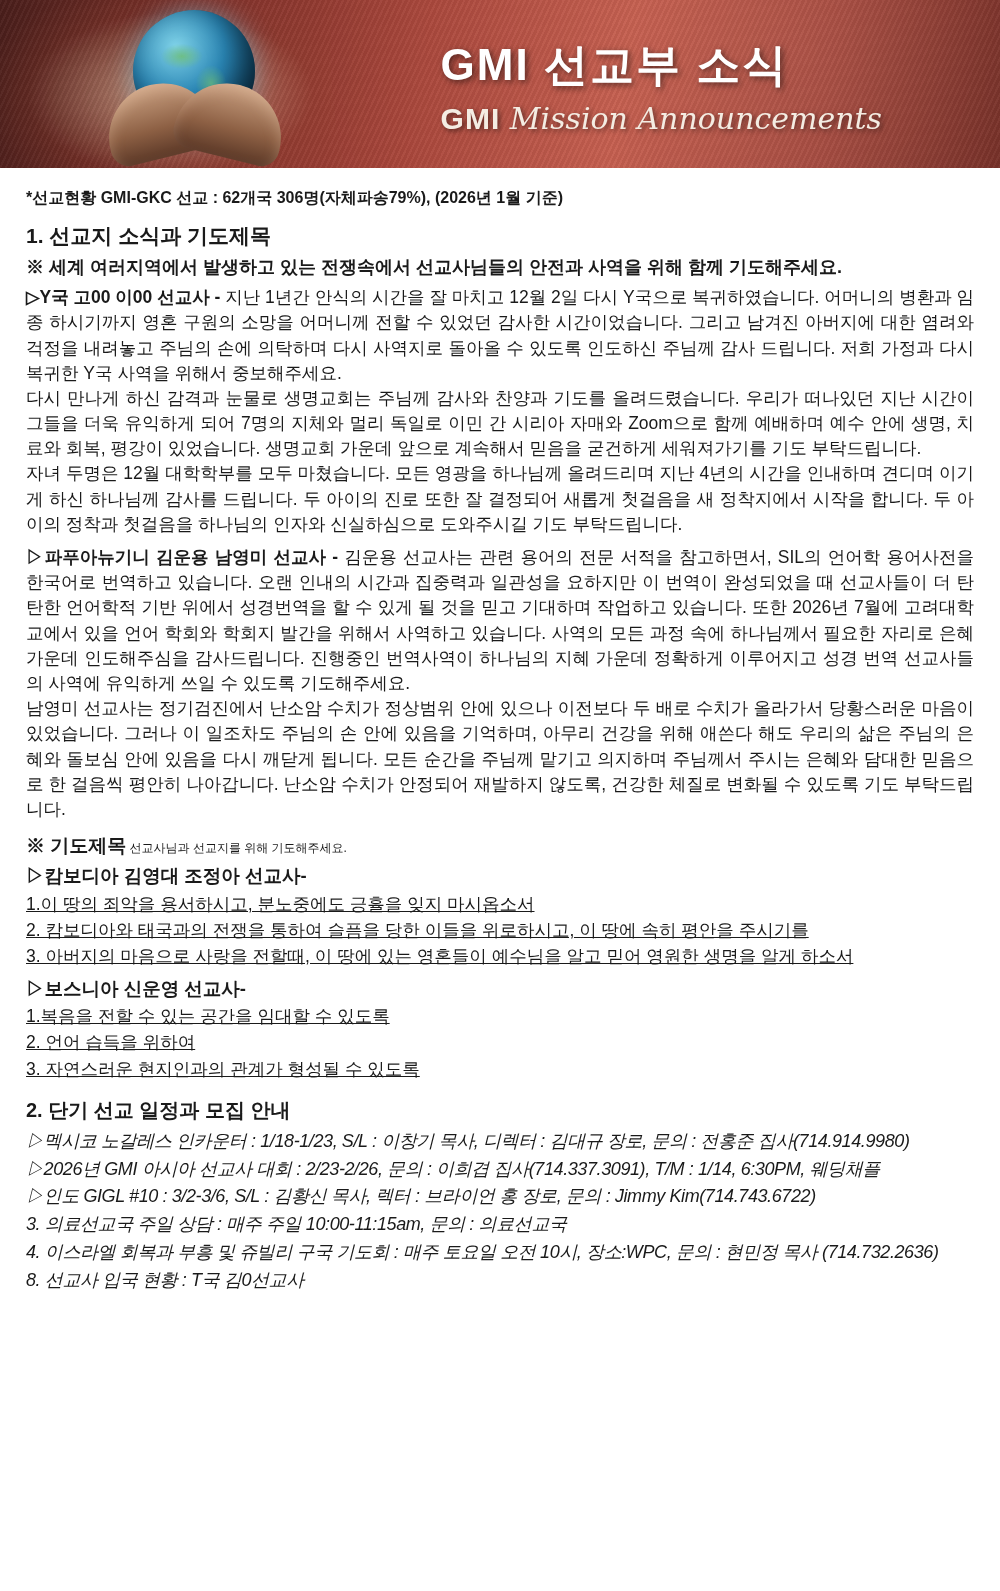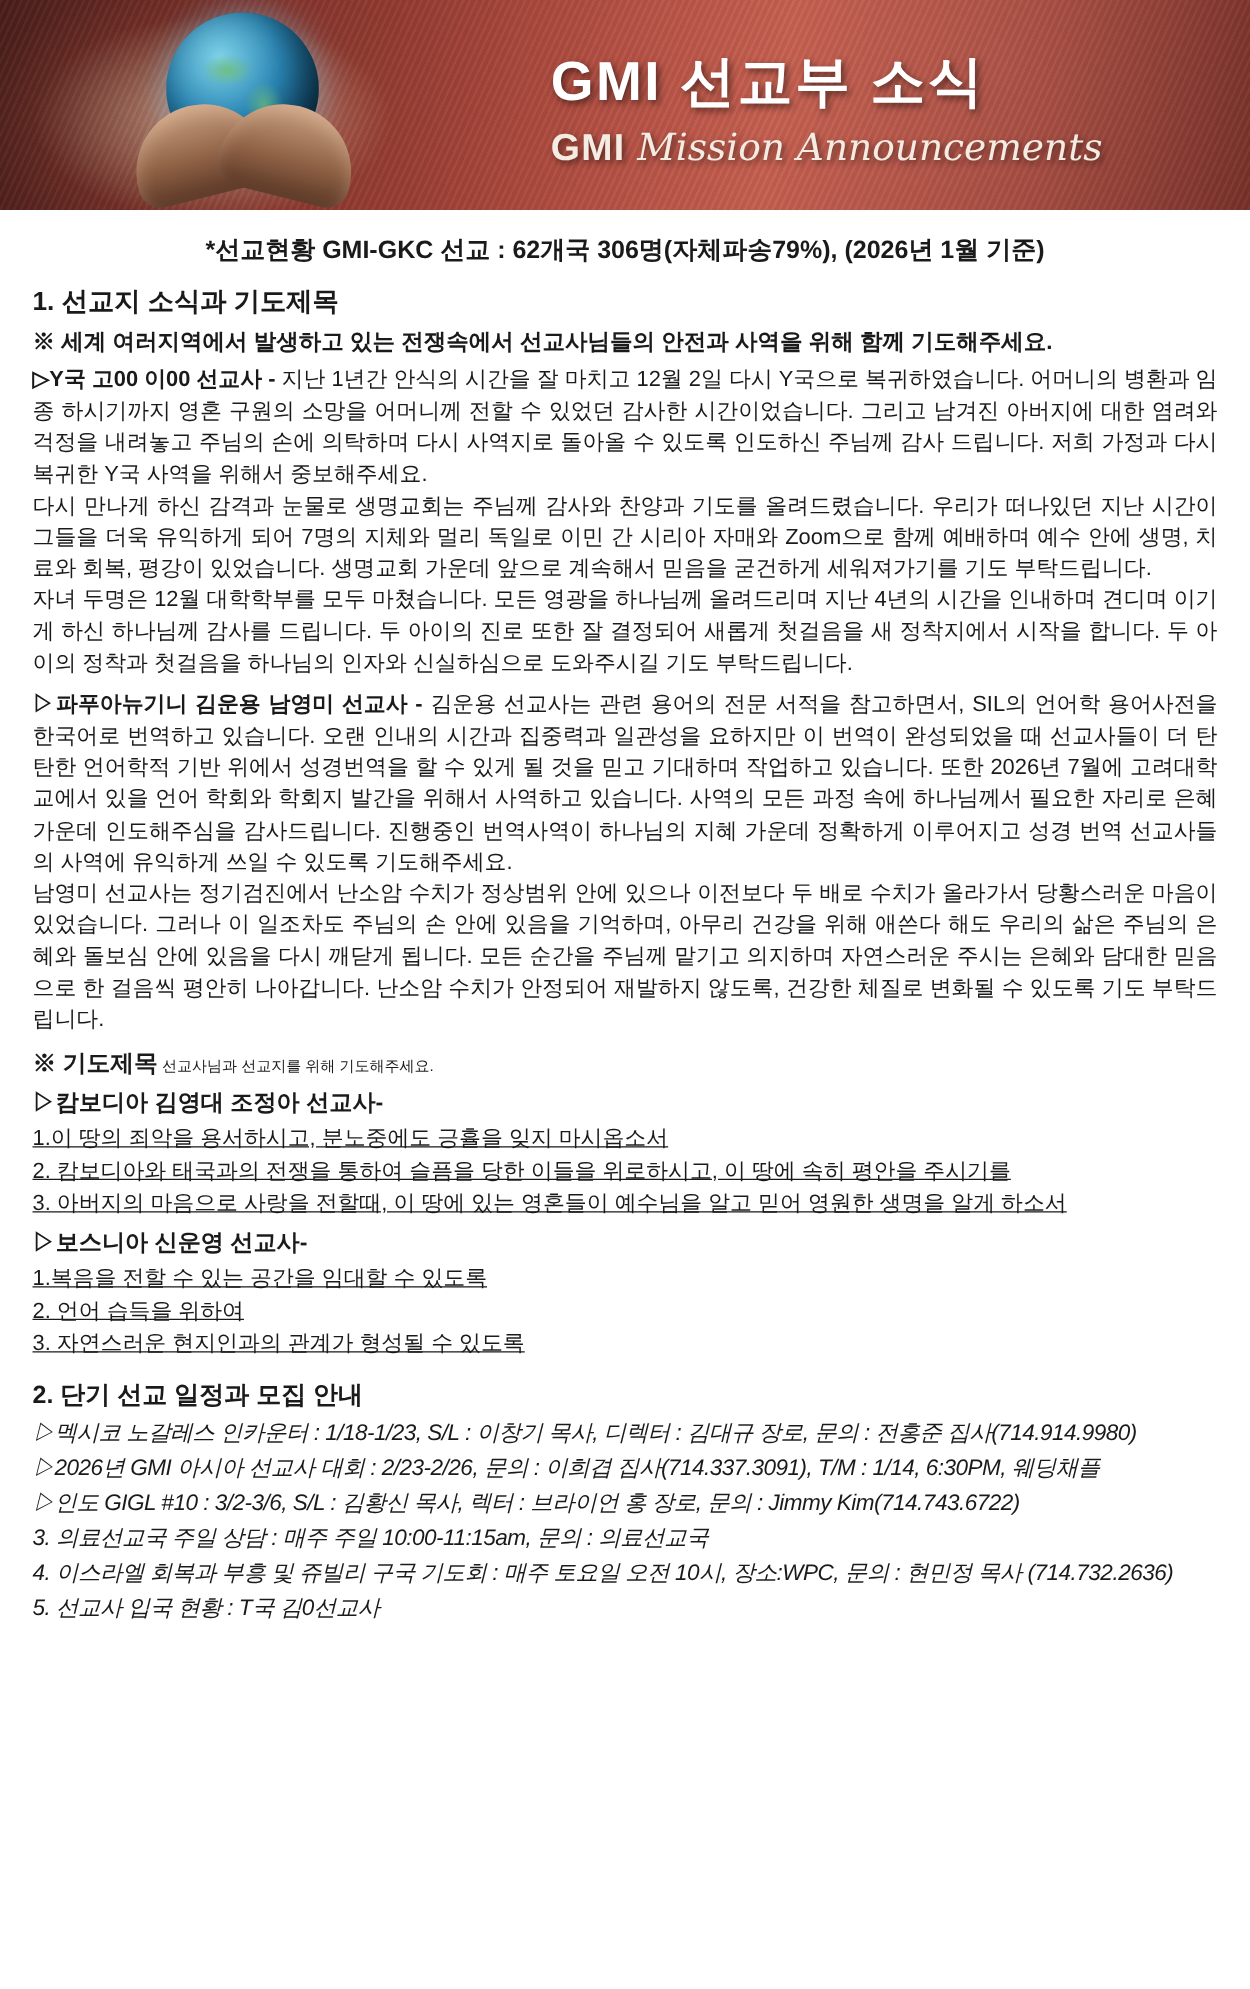--- a/index.html
+++ b/index.html
@@ -115,23 +115,22 @@
     letter-spacing: 1px;
   }
 
   
   .content {
     padding: 10px 26px 18px 26px;
     font-size: 17.5px;
     line-height: 1.44;
   }
   .status-line {
-    text-align: center;
-    font-weight: bold;
-    font-size: 20px;
+    font-weight: bold;
+    font-size: 16px;
     margin: 8px 0 12px 0;
   }
   .status-sub {
     text-align: center;
     font-weight: bold;
     font-size: 14px;
     margin: 2px 0 6px 0;
   }
   h2.section {
     font-size: 21px;
@@ -232,21 +231,21 @@
       </p>
       <p class="para tight">다시 만나게 하신 감격과 눈물로 생명교회는 주님께 감사와 찬양과 기도를 올려드렸습니다. 우리가 떠나있던 지난 시간이 그들을 더욱 유익하게 되어 7명의 지체와 멀리 독일로 이민 간 시리아 자매와 Zoom으로 함께 예배하며 예수 안에 생명, 치료와 회복, 평강이 있었습니다. 생명교회 가운데 앞으로 계속해서 믿음을 굳건하게 세워져가기를 기도 부탁드립니다.</p>
       <p class="para tight">자녀 두명은 12월 대학학부를 모두 마쳤습니다. 모든 영광을 하나님께 올려드리며 지난 4년의 시간을 인내하며 견디며 이기게 하신 하나님께 감사를 드립니다. 두 아이의 진로 또한 잘 결정되어 새롭게 첫걸음을 새 정착지에서 시작을 합니다. 두 아이의 정착과 첫걸음을 하나님의 인자와 신실하심으로 도와주시길 기도 부탁드립니다.</p>
     </div>
 
     <div class="block">
       <p class="para tight">
         <span class="entry-head">▷파푸아뉴기니 김운용 남영미 선교사 -</span>
         <span>김운용 선교사는 관련 용어의 전문 서적을 참고하면서, SIL의 언어학 용어사전을 한국어로 번역하고 있습니다. 오랜 인내의 시간과 집중력과 일관성을 요하지만 이 번역이 완성되었을 때 선교사들이 더 탄탄한 언어학적 기반 위에서 성경번역을 할 수 있게 될 것을 믿고 기대하며 작업하고 있습니다. 또한 2026년 7월에 고려대학교에서 있을 언어 학회와 학회지 발간을 위해서 사역하고 있습니다. 사역의 모든 과정 속에 하나님께서 필요한 자리로 은혜 가운데 인도해주심을 감사드립니다. 진행중인 번역사역이 하나님의 지혜 가운데 정확하게 이루어지고 성경 번역 선교사들의 사역에 유익하게 쓰일 수 있도록 기도해주세요.</span>
       </p>
-      <p class="para tight">남영미 선교사는 정기검진에서 난소암 수치가 정상범위 안에 있으나 이전보다 두 배로 수치가 올라가서 당황스러운 마음이 있었습니다. 그러나 이 일조차도 주님의 손 안에 있음을 기억하며, 아무리 건강을 위해 애쓴다 해도 우리의 삶은 주님의 은혜와 돌보심 안에 있음을 다시 깨닫게 됩니다. 모든 순간을 주님께 맡기고 의지하며 자연스러운 주시는 은혜와 담대한 믿음으로 한 걸음씩 평안히 나아갑니다. 난소암 수치가 안정되어 재발하지 않도록, 건강한 체질로 변화될 수 있도록 기도 부탁드립니다.</p>
+      <p class="para tight">남영미 선교사는 정기검진에서 난소암 수치가 정상범위 안에 있으나 이전보다 두 배로 수치가 올라가서 당황스러운 마음이 있었습니다. 그러나 이 일조차도 주님의 손 안에 있음을 기억하며, 아무리 건강을 위해 애쓴다 해도 우리의 삶은 주님의 은혜와 돌보심 안에 있음을 다시 깨닫게 됩니다. 모든 순간을 주님께 맡기고 의지하며 주님께서 주시는 은혜와 담대한 믿음으로 한 걸음씩 평안히 나아갑니다. 난소암 수치가 안정되어 재발하지 않도록, 건강한 체질로 변화될 수 있도록 기도 부탁드립니다.</p>
     </div>
 
     <div class="pray-head">
       <span>※ 기도제목</span><span class="normal"> 선교사님과 선교지를 위해 기도해주세요.</span>
     </div>
 
     <div>
       <div class="name-head">▷캄보디아 김영대 조정아 선교사-</div>
       <ol class="prayer-list">
         <li>1.이 땅의 죄악을 용서하시고, 분노중에도 긍휼을 잊지 마시옵소서</li>
@@ -264,17 +263,17 @@
       </ol>
     </div>
 
     <h2 class="section2">2. 단기 선교 일정과 모집 안내</h2>
     <div class="dense">
       <div class="sched-line">▷멕시코 노갈레스 인카운터 : 1/18-1/23, S/L : 이창기 목사, 디렉터 : 김대규 장로, 문의 : 전홍준 집사(714.914.9980)</div>
       <div class="sched-line">▷2026년 GMI 아시아 선교사 대회 : 2/23-2/26, 문의 : 이희겹 집사(714.337.3091), T/M : 1/14, 6:30PM, 웨딩채플</div>
       <div class="sched-line">▷인도 GIGL #10 : 3/2-3/6, S/L : 김황신 목사, 렉터 : 브라이언 홍 장로, 문의 : Jimmy Kim(714.743.6722)</div>
       <div class="sched-line">3. 의료선교국 주일 상담 : 매주 주일 10:00-11:15am, 문의 : 의료선교국</div>
       <div class="sched-line">4. 이스라엘 회복과 부흥 및 쥬빌리 구국 기도회 : 매주 토요일 오전 10시, 장소:WPC, 문의 : 현민정 목사 (714.732.2636)</div>
-      <div class="sched-line">5. 선교사 입국 현황 : T국 김0선교사</div>
+      <div class="sched-line">8. 선교사 입국 현황 : T국 김0선교사</div>
     </div>
 
   </div>
 </div>
 
 </body></html>

